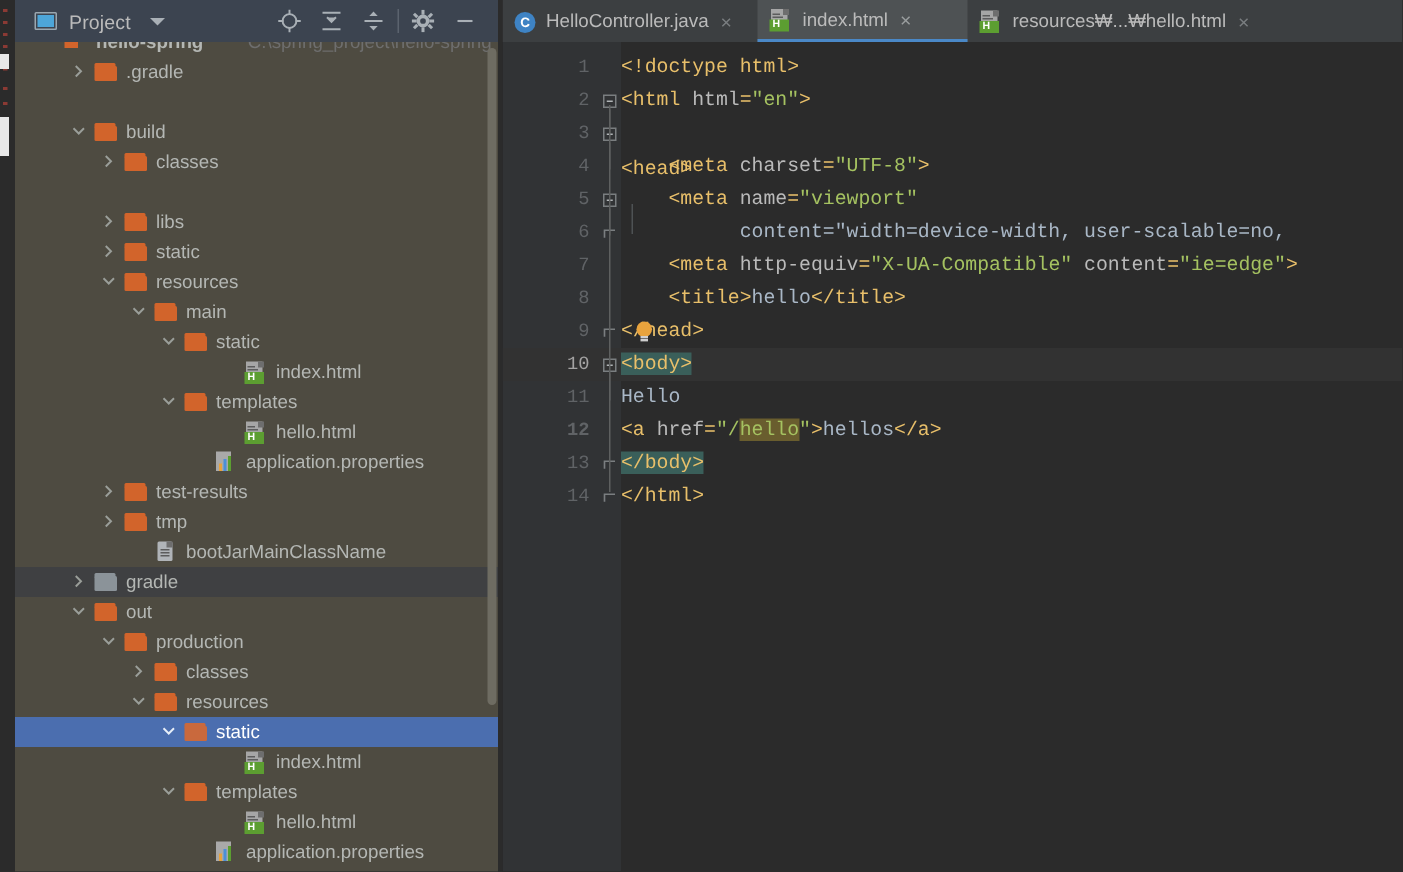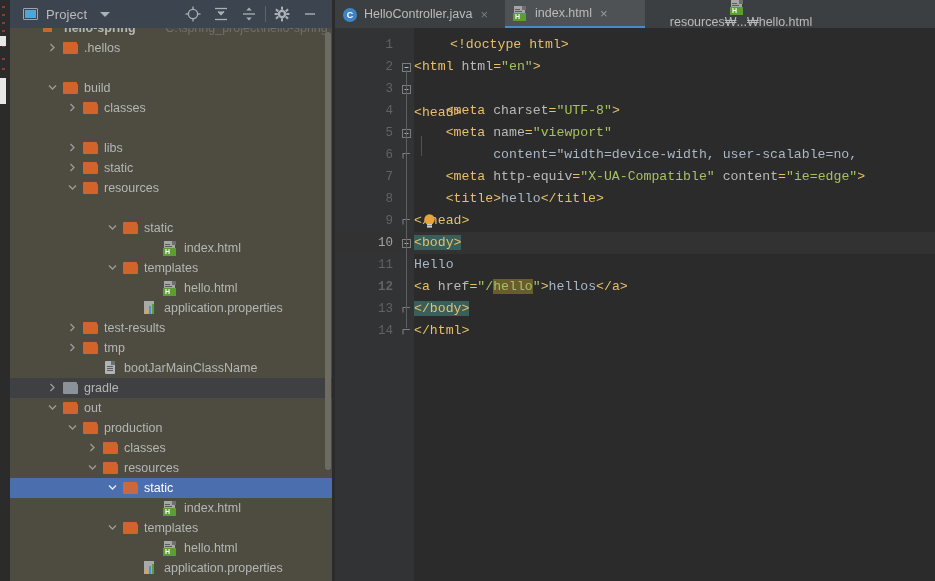--- a/index.html
+++ b/index.html
@@ -97,21 +97,21 @@
   .fold-gutter{position:absolute;left:65px;top:0;width:14px;height:553px;background:#313335;}
   .ln{position:absolute;width:58px;text-align:right;color:#606366;font-size:12.5px;line-height:22px;font-family:"Liberation Mono","DejaVu Sans Mono",monospace;}
   .ln.cur{color:#A4A3A3;}
   .ctext{position:absolute;left:79px;white-space:pre;font-family:"Liberation Mono","DejaVu Sans Mono",monospace;font-size:13.2px;line-height:22px;letter-spacing:0px;}
   .curline{position:absolute;left:0;right:0;height:22px;background:#323232;}
 
   .tk-tag{color:#E8BF6A;}
   .tk-attrname{color:#BABABA;}
   .tk-val{color:#A5C261;}
   .tk-txt{color:#A9B7C6;}
-  .tk-doc{color:#E8BF6A;margin-left:36px;}
+  .tk-doc{color:#E8BF6A;}
   .hl-match{background:#3A5F5A;}
   .hl-search{background:#695D2E;}
 
   .foldmark{position:absolute;left:66px;width:11px;height:22px;}
   .foldmark svg{position:absolute;left:0;top:6px;}
   .foldline{position:absolute;left:71px;width:1px;background:#5E6060;}
 
   .bulb{position:absolute;left:0px;top:3px;width:15px;height:16px;}
 </style>
 </head>
@@ -207,21 +207,21 @@
             <svg width="9" height="9" viewBox="0 0 9 9">
               <polyline points="2.5,1 6,4.5 2.5,8" fill="none" stroke="#9A9E99" stroke-width="1.3"></polyline>
             </svg>
           </span>
           <span class="ico" style="left: 53px;">
             <div class="fold orange">
               <div class="tab"></div>
               <div class="bod"></div>
             </div>
           </span>
-          <span class="lbl" style="left: 74px;">.hellos</span>
+          <span class="lbl" style="left: 74px;">.gradle</span>
         </div>
         <div class="row" style="top: 50px; position: absolute; left: 0px; width: 322px;">
           <span class="arrow" style="left: 38px;">
             <svg width="9" height="9" viewBox="0 0 9 9">
               <polyline points="1,2.5 4.5,6 8,2.5" fill="none" stroke="#9A9E99" stroke-width="1.3"></polyline>
             </svg>
           </span>
           <span class="ico" style="left: 53px;">
             <div class="fold orange">
               <div class="tab"></div>
@@ -278,20 +278,34 @@
               <polyline points="1,2.5 4.5,6 8,2.5" fill="none" stroke="#9A9E99" stroke-width="1.3"></polyline>
             </svg>
           </span>
           <span class="ico" style="left: 73px;">
             <div class="fold orange">
               <div class="tab"></div>
               <div class="bod"></div>
             </div>
           </span>
           <span class="lbl" style="left: 94px;">resources</span>
+        </div>
+        <div class="row" style="top: 170px; position: absolute; left: 0px; width: 322px;">
+          <span class="arrow" style="left: 78px;">
+            <svg width="9" height="9" viewBox="0 0 9 9">
+              <polyline points="1,2.5 4.5,6 8,2.5" fill="none" stroke="#9A9E99" stroke-width="1.3"></polyline>
+            </svg>
+          </span>
+          <span class="ico" style="left: 93px;">
+            <div class="fold orange">
+              <div class="tab"></div>
+              <div class="bod"></div>
+            </div>
+          </span>
+          <span class="lbl" style="left: 114px;">main</span>
         </div>
         <div class="row" style="top: 190px; position: absolute; left: 0px; width: 322px;">
           <span class="arrow" style="left: 98px;">
             <svg width="9" height="9" viewBox="0 0 9 9">
               <polyline points="1,2.5 4.5,6 8,2.5" fill="none" stroke="#9A9E99" stroke-width="1.3"></polyline>
             </svg>
           </span>
           <span class="ico" style="left: 113px;">
             <div class="fold orange">
               <div class="tab"></div>
@@ -554,21 +568,21 @@
               <div class="corner"></div>
               <div class="ln1"></div>
               <div class="ln2"></div>
               <div class="badge"></div>
               <div class="bt">H</div>
             </div>
           </span>
           <span>index.html</span>
           <span class="cls">×</span>
         </div>
-        <div class="tab" style="left: 310px; width: 190px; flex-direction: column;">
+        <div class="tab" style="left: 310px; width: 190px;">
           <span class="tabico">
             <div class="htmlico">
               <div class="pg"></div>
               <div class="corner"></div>
               <div class="ln1"></div>
               <div class="ln2"></div>
               <div class="badge"></div>
               <div class="bt">H</div>
             </div>
           </span>

